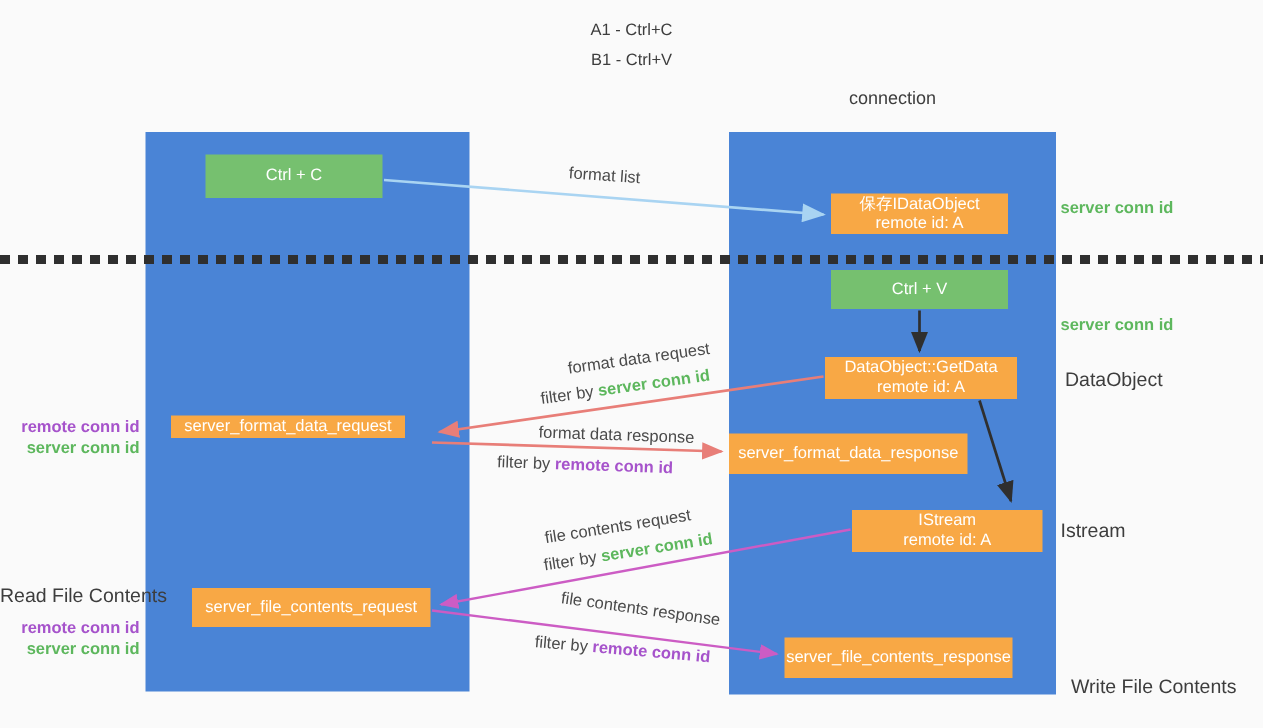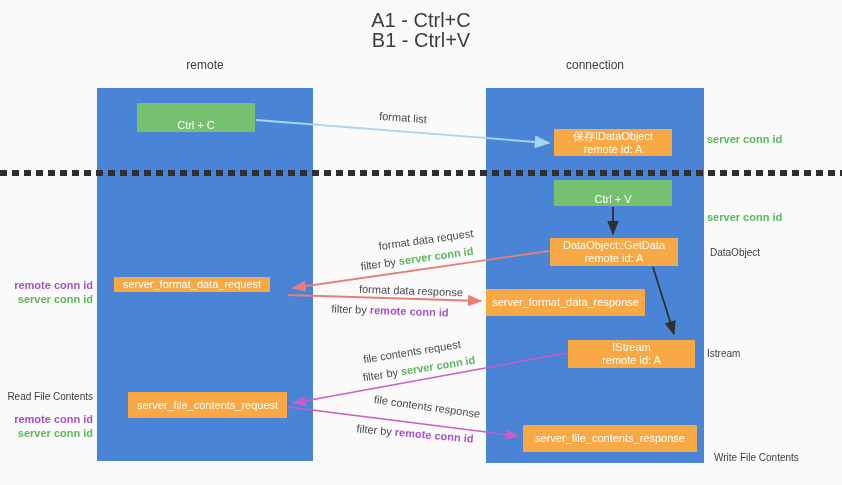--- a/index.html
+++ b/index.html
@@ -11,60 +11,59 @@
   html,body{margin:0;padding:0;}
   body{
     width:842px;height:485px;position:relative;overflow:hidden;
     background:var(--bg,#fafafa);
     font-family:"Liberation Sans","DejaVu Sans",sans-serif;
     -webkit-font-smoothing:antialiased;
   }
   .abs{position:absolute;}
   .title{
     left:0;top:10px;width:842px;text-align:center;
-    font-size:20px;line-height:20px;color:var(--dark);
+    font-size:11px;line-height:20px;color:var(--dark);
   }
   .lane{background:var(--lane);top:88px;}
   .lane-header{
     top:58px;text-align:center;font-size:12px;line-height:14px;color:var(--dark);
   }
   .dotted{
     left:0;top:170px;width:842px;height:6px;
     background:repeating-linear-gradient(90deg,var(--black-arrow) 0 7px,transparent 7px 12px);
   }
   .node{
     display:flex;flex-direction:column;align-items:center;justify-content:center;
     color:var(--white);font-size:11px;line-height:13px;text-align:center;
     white-space:nowrap;
   }
-  .node.green{background:var(--green);justify-content:flex-end;}
+  .node.green{background:var(--green);}
   .node.orange{background:var(--orange);}
   .side-label{font-size:11px;line-height:13px;white-space:nowrap;}
-  .side-label.dark{color:var(--dark);font-size:10px;}
+  .side-label.dark{color:var(--dark);font-size:13px;}
   .side-label.green{color:var(--green-label);font-weight:700;}
   .side-label.purple{color:var(--purple-label);font-weight:700;}
   .left-col{left:0;width:93px;text-align:right;}
   .arrow-label{
     font-size:11px;line-height:13px;color:#4a4a4a;white-space:nowrap;
     transform-origin:center center;
   }
   .arrow-label .g{color:var(--green-label);font-weight:700;}
   .arrow-label .p{color:var(--purple-label);font-weight:700;}
   svg.arrows{left:0;top:0;pointer-events:none;}
 </style>
 </head>
 <body>
 
 <div class="abs title">
   <div>A1 - Ctrl+C</div>
   <div>B1 - Ctrl+V</div>
 </div>
 
 <div class="abs lane-header" style="left:97px;width:216px;">
-  <div>remote</div>
 </div>
 <div class="abs lane-header" style="left:486px;width:218px;">
   <div>connection</div>
 </div>
 
 <div class="abs lane" style="left:97px;width:216px;height:373px;"></div>
 <div class="abs lane" style="left:486px;width:218px;height:375px;"></div>
 
 <div class="abs dotted"></div>
 
@@ -120,21 +119,21 @@
 
 <div class="abs node orange" style="left:568px;top:340px;width:127px;height:28px;">
   <div>IStream</div>
   <div>remote id: A</div>
 </div>
 
 <div class="abs node orange" style="left:128px;top:392px;width:159px;height:26px;">
   <div>server_file_contents_request</div>
 </div>
 
-<div class="abs node orange" style="left:523px;top:425px;width:174px;height:27px;">
+<div class="abs node orange" style="left:523px;top:425px;width:152px;height:27px;">
   <div>server_file_contents_response</div>
 </div>
 
 <div class="abs side-label green" style="left:707px;top:133px;">server conn id</div>
 <div class="abs side-label green" style="left:707px;top:211px;">server conn id</div>
 <div class="abs side-label dark" style="left:710px;top:246px;">DataObject</div>
 <div class="abs side-label dark" style="left:707px;top:347px;">Istream</div>
 <div class="abs side-label dark" style="left:714px;top:451px;">Write File Contents</div>
 
 <div class="abs side-label purple left-col" style="top:279px;">remote conn id</div>

